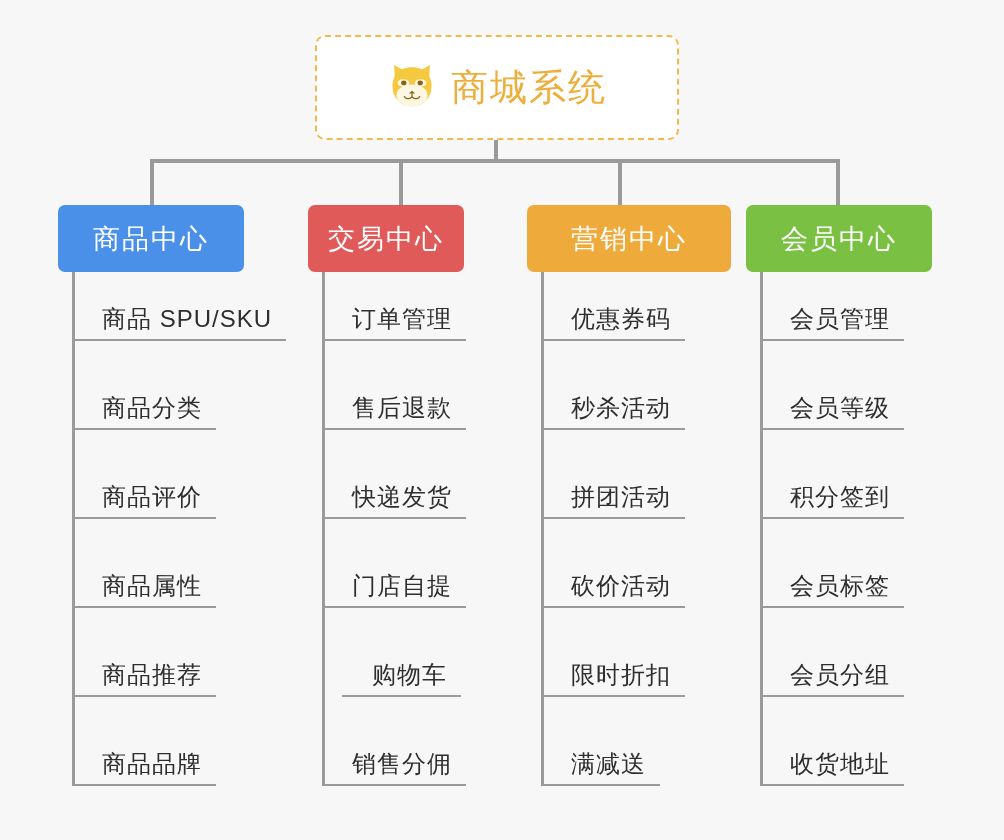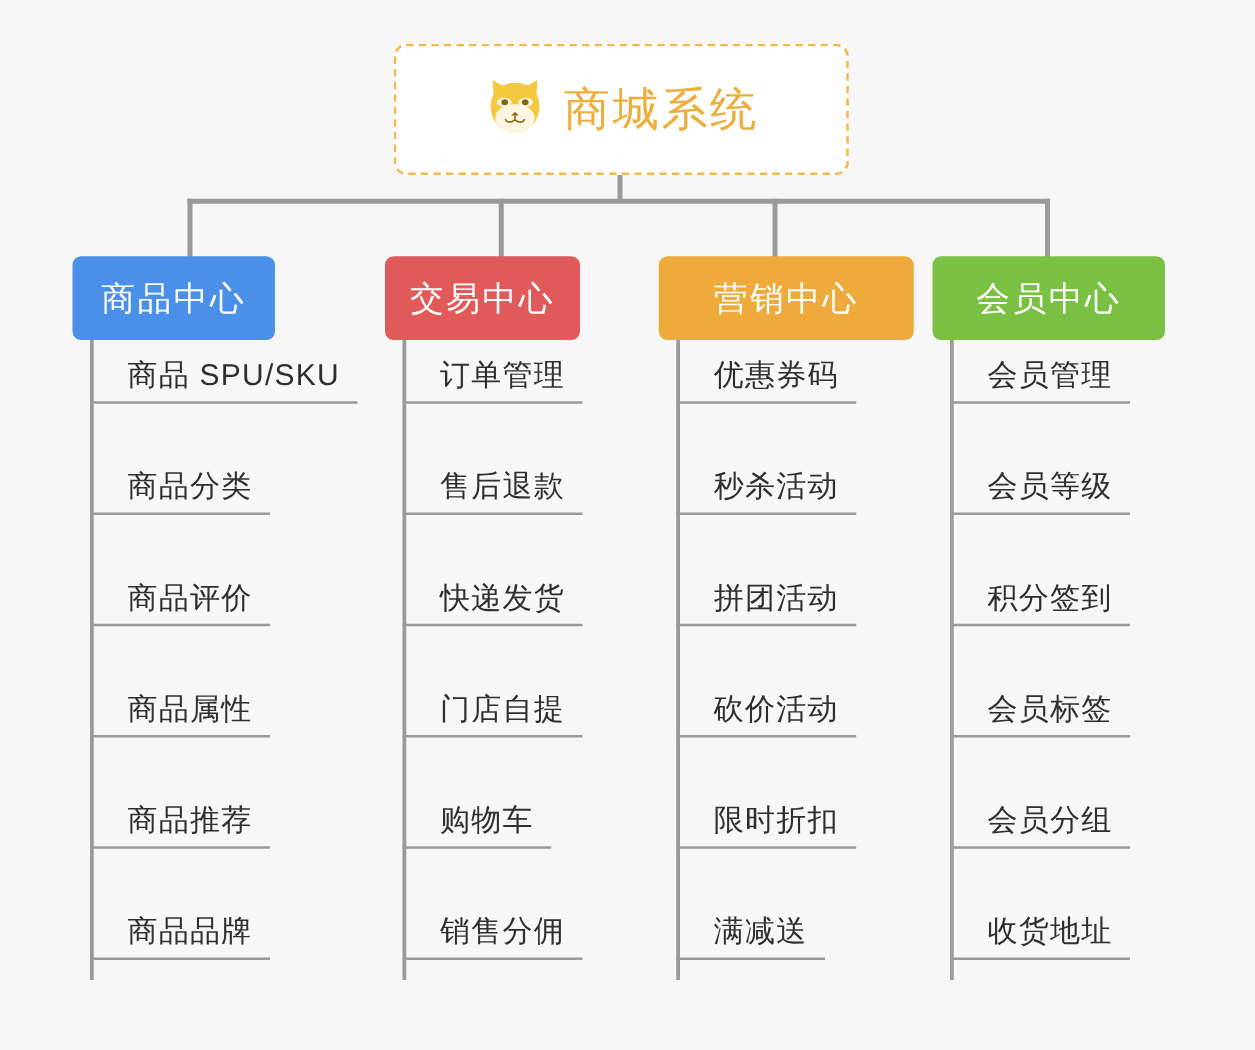--- a/index.html
+++ b/index.html
@@ -41,21 +41,21 @@
     box-sizing:border-box;
   }
 
   
   .leaf-col{position:absolute;top:272px;}
   .leaf-trunk{
     position:absolute;left:0;top:0;width:3px;background:#9a9a9a;
   }
   .leaf-item{
     position:absolute;left:0;
-    height:50px;
+    height:68px;
     display:flex;align-items:flex-end;
     box-sizing:border-box;
   }
   .leaf-label{
     display:inline-block;
     border-bottom:2px solid #9a9a9a;
     padding:0 14px 7px 30px;
     color:#2e2e2e;
     font-size:24px;
     letter-spacing:1px;
@@ -96,21 +96,21 @@
   </div>
 
   <div class="conn" style="left:494px;top:140px;width:4px;height:22px;"></div>
   <div class="conn" style="left:150px;top:159px;width:690px;height:4px;"></div>
   <div class="conn" style="left:150px;top:159px;width:4px;height:47px;"></div>
   <div class="conn" style="left:399px;top:159px;width:4px;height:47px;"></div>
   <div class="conn" style="left:618px;top:159px;width:4px;height:47px;"></div>
   <div class="conn" style="left:836px;top:159px;width:4px;height:47px;"></div>
 
   <div id="cat-layer">
-      <div class="cat-box" style="left: 58px; width: 162px; background: rgb(74, 144, 232);">
+      <div class="cat-box" style="left: 58px; width: 186px; background: rgb(74, 144, 232);">
         <span>商品中心</span>
       </div>
       <div class="cat-box" style="left: 308px; width: 156px; background: rgb(225, 90, 90);">
         <span>交易中心</span>
       </div>
       <div class="cat-box" style="left: 527px; width: 204px; background: rgb(238, 171, 60);">
         <span>营销中心</span>
       </div>
       <div class="cat-box" style="left: 746px; width: 186px; background: rgb(122, 193, 67);">
         <span>会员中心</span>
@@ -146,21 +146,21 @@
         </div>
         <div class="leaf-item" style="top: 90px;">
           <span class="leaf-label">售后退款</span>
         </div>
         <div class="leaf-item" style="top: 179px;">
           <span class="leaf-label">快递发货</span>
         </div>
         <div class="leaf-item" style="top: 268px;">
           <span class="leaf-label">门店自提</span>
         </div>
-        <div class="leaf-item" style="top: 357px;">
+        <div class="leaf-item" style="top: 357px; padding-left: 20px;">
           <span class="leaf-label">购物车</span>
         </div>
         <div class="leaf-item" style="top: 446px;">
           <span class="leaf-label">销售分佣</span>
         </div>
       </div>
       <div class="leaf-col" style="left: 541px;">
         <div class="leaf-trunk" style="height: 512px;"></div>
         <div class="leaf-item" style="top: 1px;">
           <span class="leaf-label">优惠券码</span>

